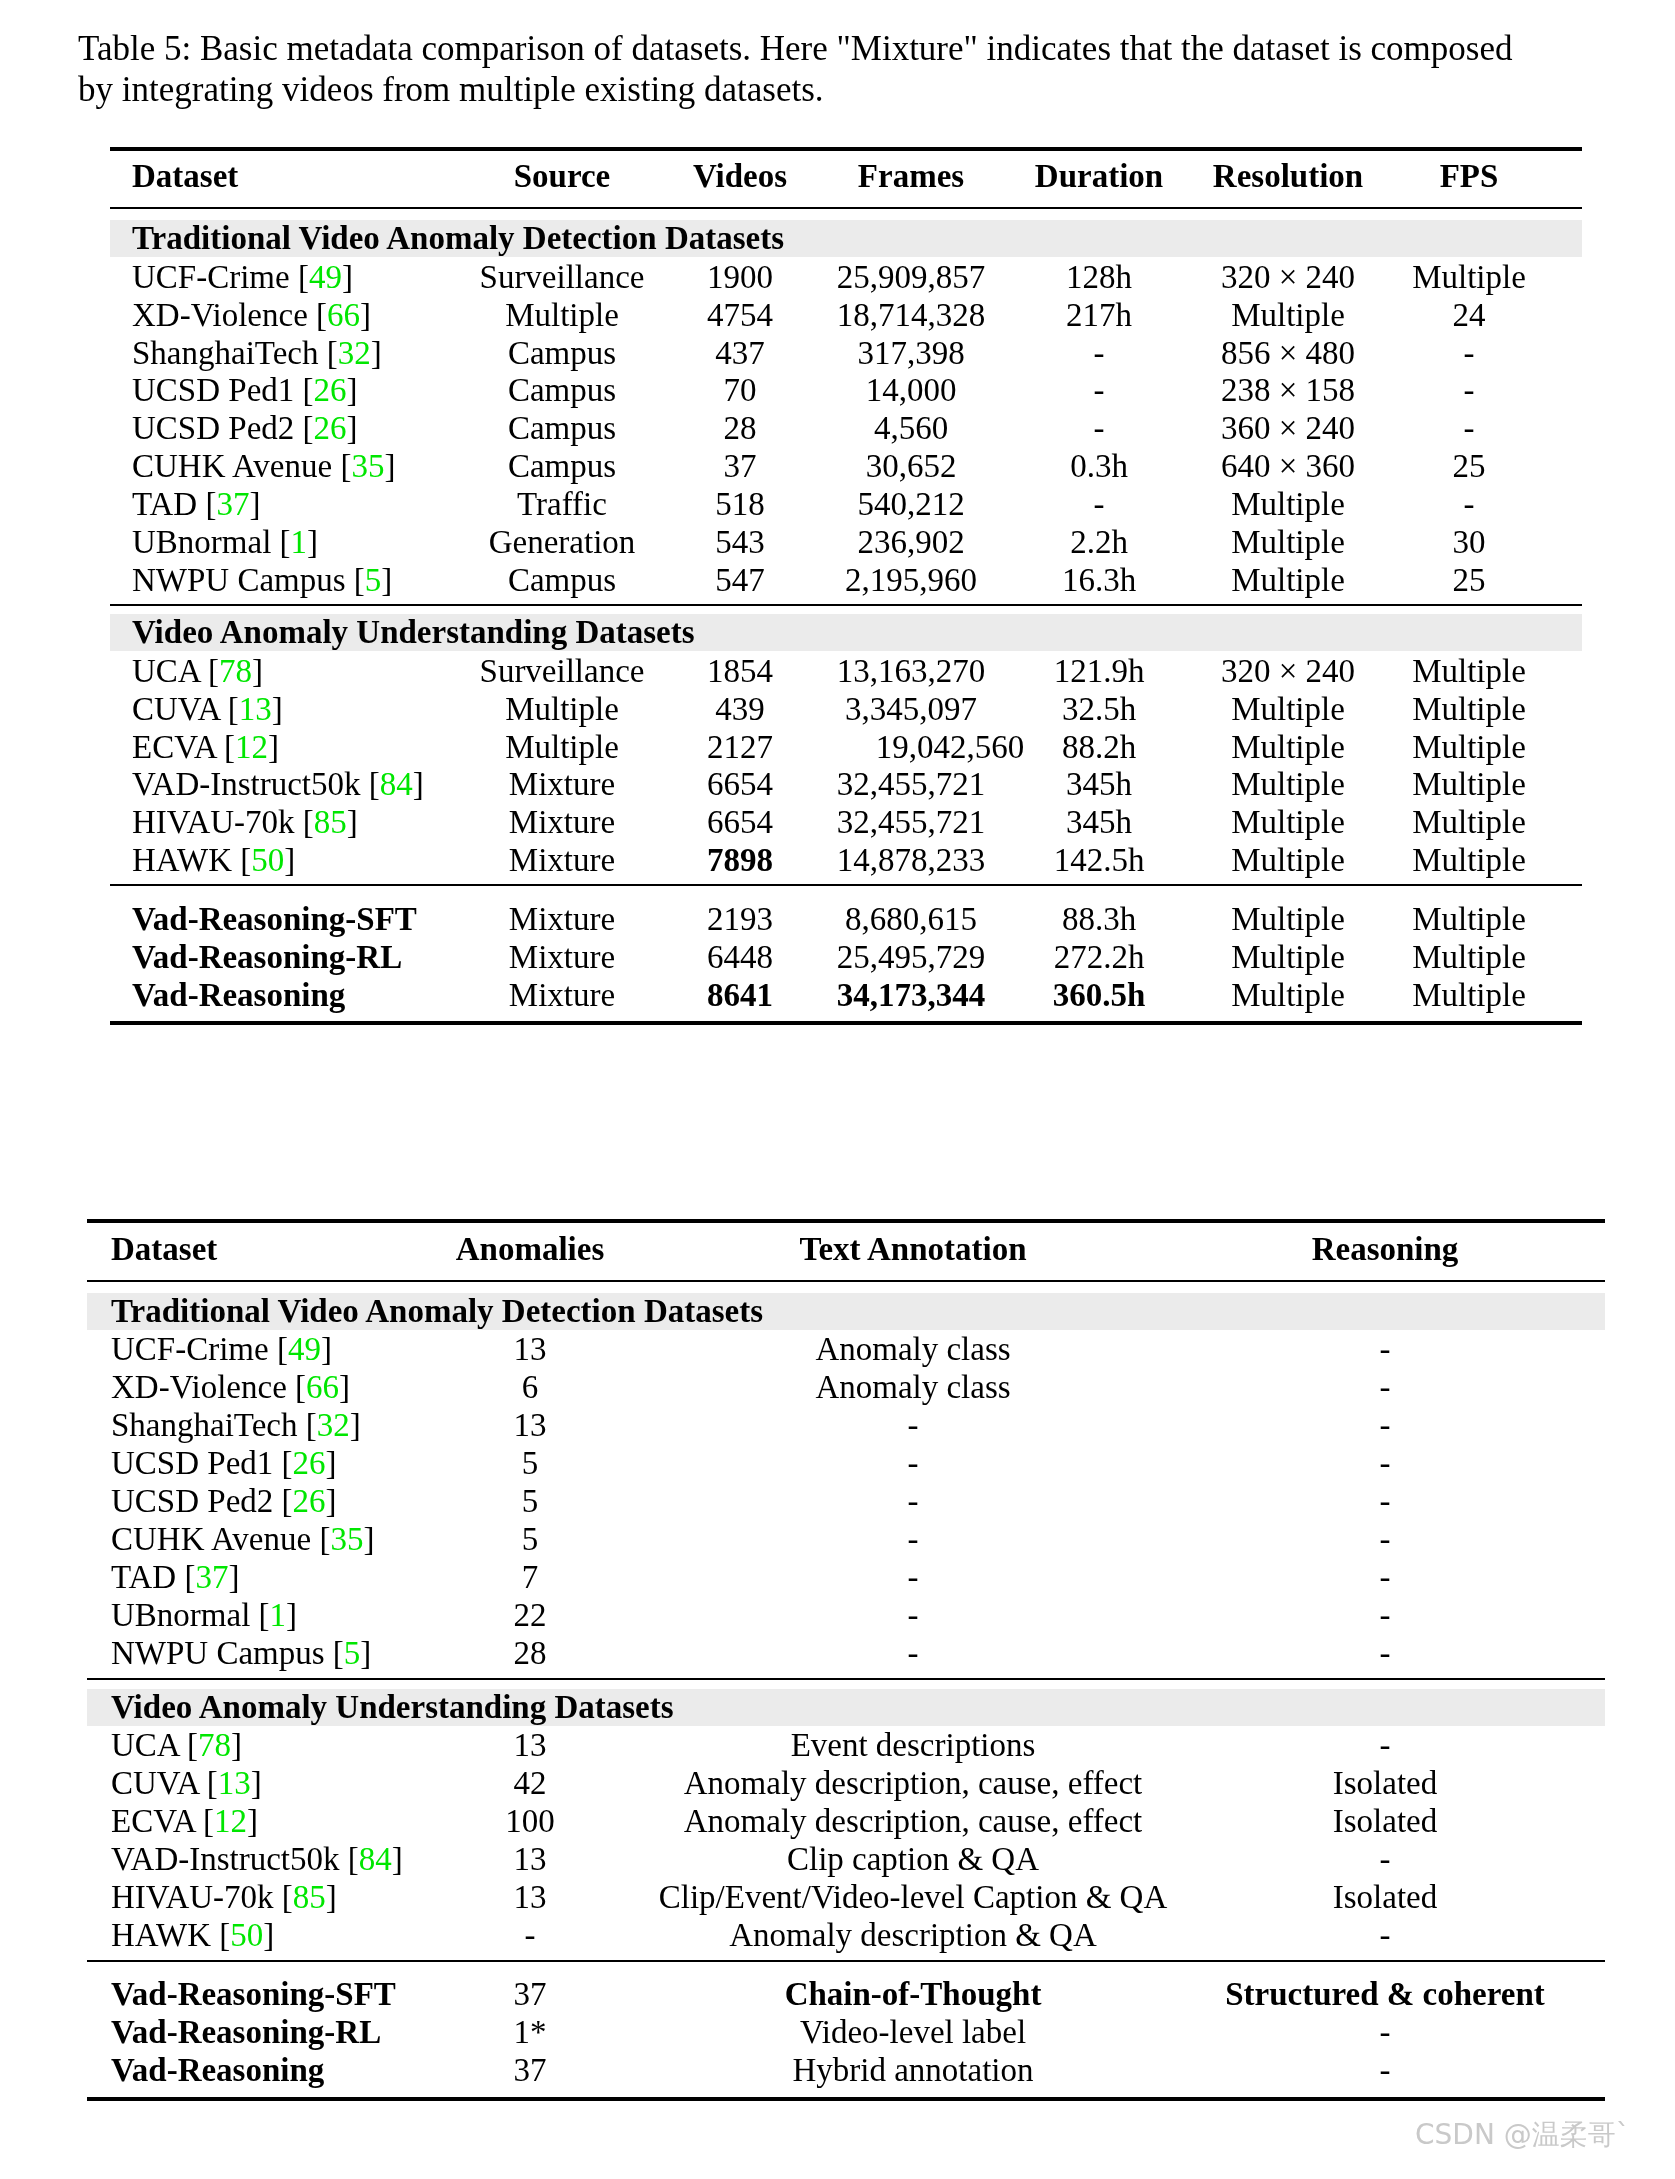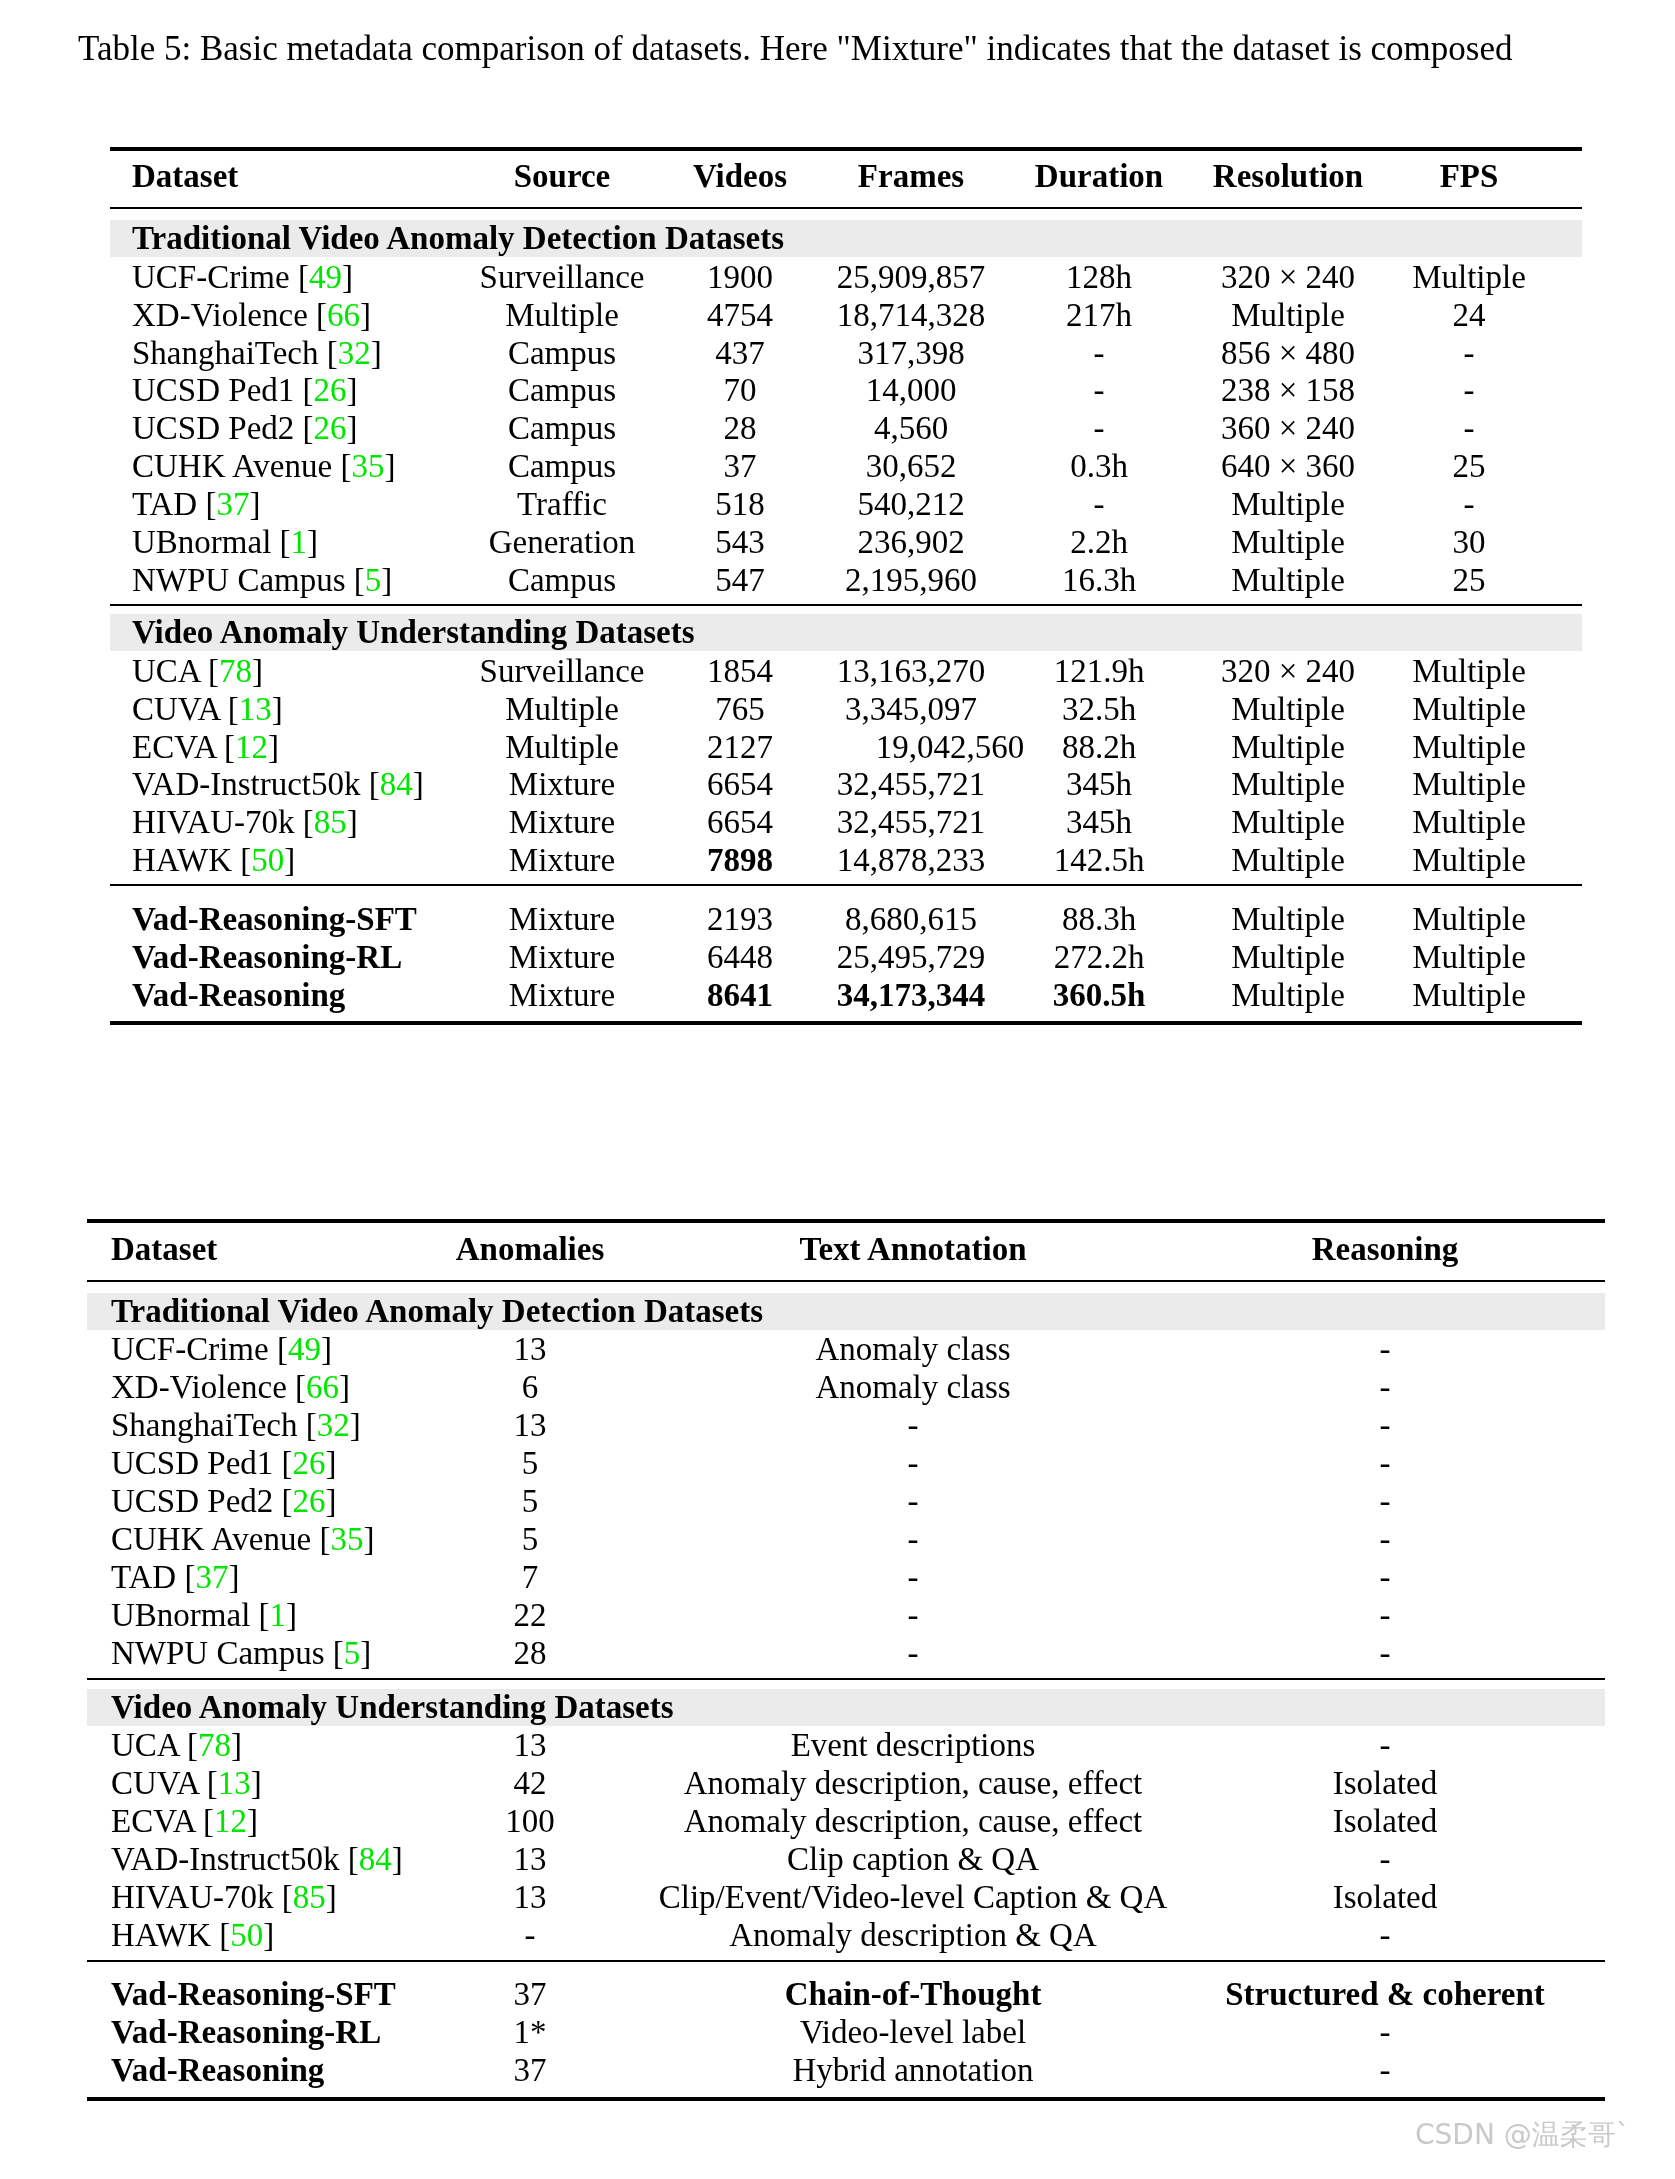--- a/index.html
+++ b/index.html
@@ -18,20 +18,21 @@
   .hdr .cell { font-weight: bold; }
   .section-title { position: absolute; font-weight: bold; font-size: 33px; line-height: 37px; white-space: nowrap; }
   .watermark { position: absolute; left: 1415px; top: 2116px; font-family: "DejaVu Sans", sans-serif;
                font-size: 28px; color: #c9c9c9; white-space: nowrap; }
 </style>
 </head>
 <body>
 
 <div class="caption" style="top:28px;">
   <div>Table 5: Basic metadata comparison of datasets. Here "Mixture" indicates that the dataset is composed</div>
+  <div>by integrating videos from multiple existing datasets.</div>
 </div>
 <div id="t5">
     <div class="rule thick" style="left: 110px; width: 1472px; top: 147px;"></div>
     <div class="row hdr" style="top: 157px; left: 0px;">
       <span class="cell b" style="left: 132px;">Dataset</span>
       <span class="cell c b" style="left: 562px;">Source</span>
       <span class="cell c b" style="left: 740px;">Videos</span>
       <span class="cell c b" style="left: 911px;">Frames</span>
       <span class="cell c b" style="left: 1099px;">Duration</span>
       <span class="cell c b" style="left: 1288px;">Resolution</span>
@@ -129,21 +130,21 @@
       <span class="cell c" style="left: 562px;">Surveillance</span>
       <span class="cell c" style="left: 740px;">1854</span>
       <span class="cell c" style="left: 911px;">13,163,270</span>
       <span class="cell c" style="left: 1099px;">121.9h</span>
       <span class="cell c" style="left: 1288px;">320 × 240</span>
       <span class="cell c" style="left: 1469px;">Multiple</span>
     </div>
     <div class="row" style="top: 690px; left: 0px;">
       <span class="cell" style="left: 132px;"><span>CUVA</span> [<span class="cite">13</span>]</span>
       <span class="cell c" style="left: 562px;">Multiple</span>
-      <span class="cell c" style="left: 740px;">765</span>
+      <span class="cell c" style="left: 740px;">439</span>
       <span class="cell c" style="left: 911px;">3,345,097</span>
       <span class="cell c" style="left: 1099px;">32.5h</span>
       <span class="cell c" style="left: 1288px;">Multiple</span>
       <span class="cell c" style="left: 1469px;">Multiple</span>
     </div>
     <div class="row" style="top: 728px; left: 0px;">
       <span class="cell" style="left: 132px;"><span>ECVA</span> [<span class="cite">12</span>]</span>
       <span class="cell c" style="left: 562px;">Multiple</span>
       <span class="cell c" style="left: 740px;">2127</span>
       <span class="cell c" style="left: 950px;">19,042,560</span>

